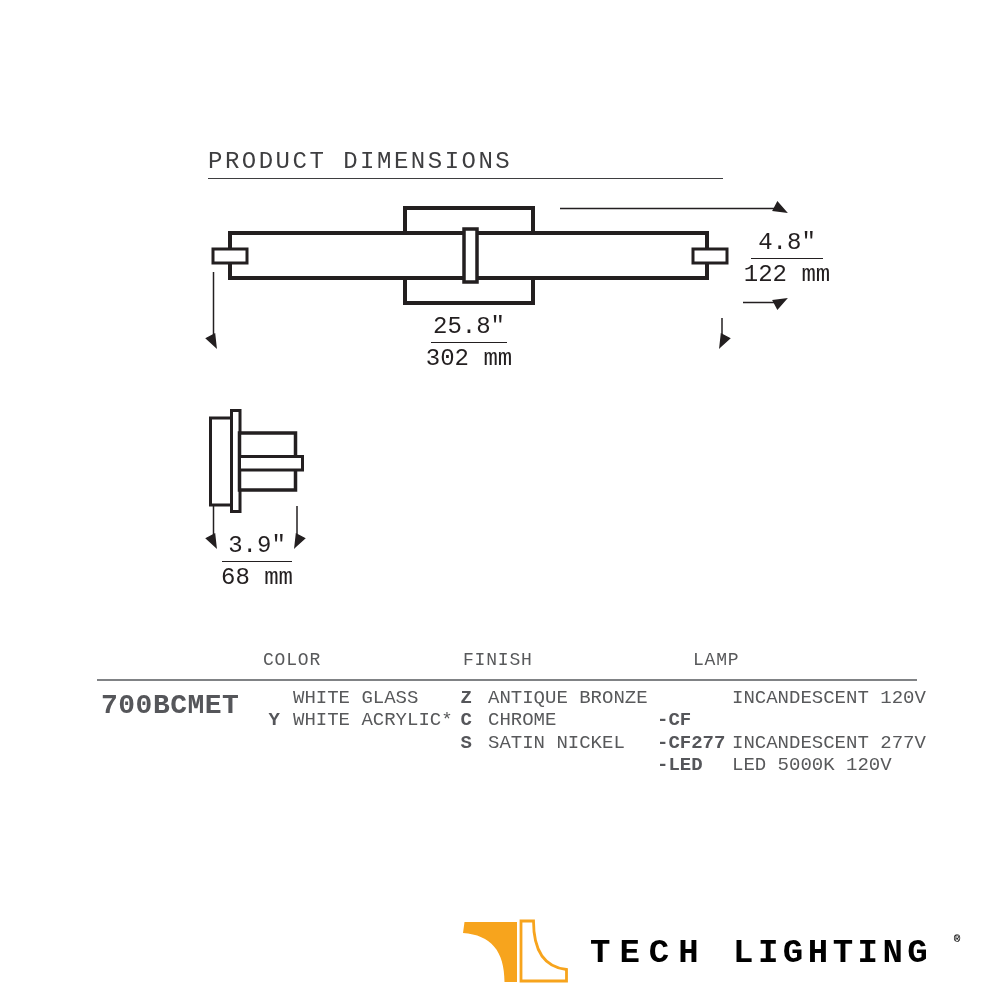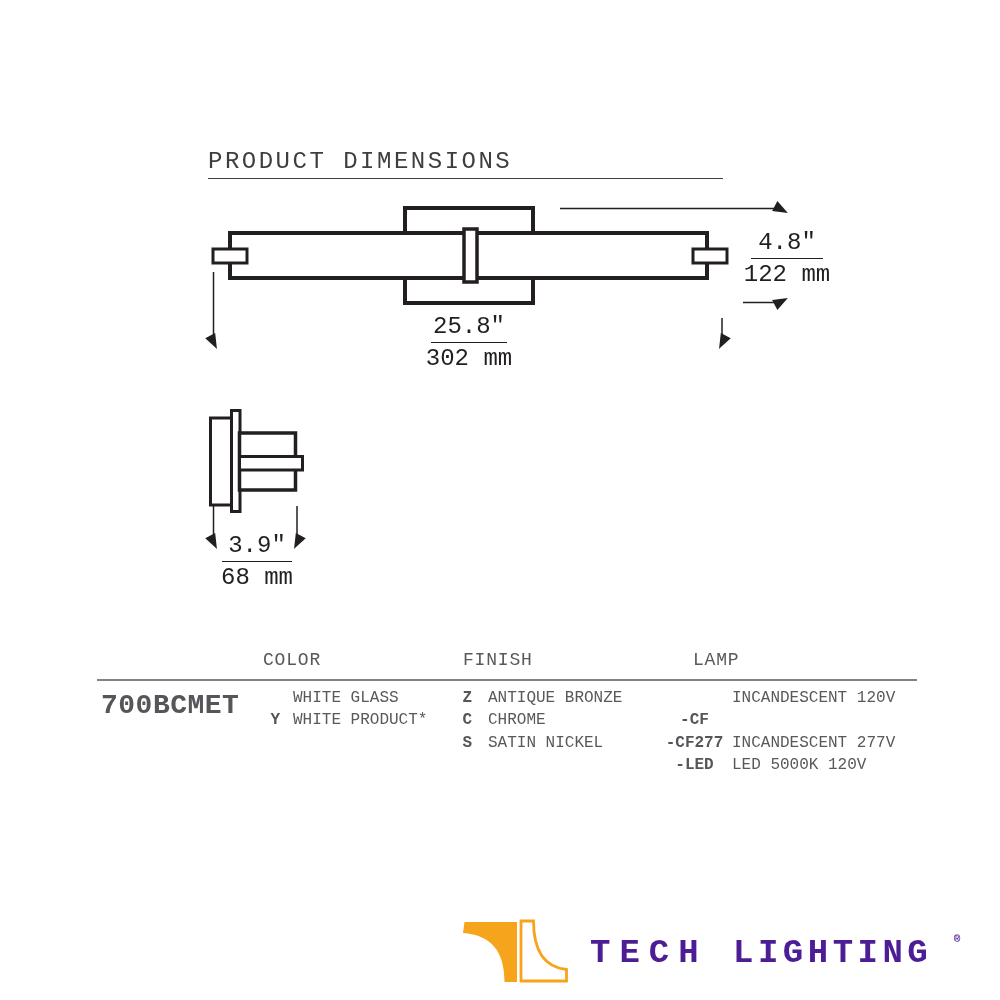--- a/index.html
+++ b/index.html
@@ -37,35 +37,35 @@
   .col-header{
     position:absolute;top:650px;font-size:18px;color:#58595b;letter-spacing:0.8px;
   }
   .h-color{left:263px;}
   .h-finish{left:463px;}
   .h-lamp{left:657px;margin-left:36px;}
   .table-rule{
     position:absolute;left:97px;top:679px;width:820px;height:0;
     border-top:2.6px solid #808285;
   }
-  .spec-col{position:absolute;top:687px;font-size:16px;color:#58595b;}
+  .spec-col{position:absolute;top:687px;font-size:19px;color:#58595b;}
   .spec-row{display:flex;align-items:baseline;height:22.4px;line-height:22.4px;white-space:nowrap;}
   .spec-row .code{font-weight:700;color:#55565a;flex:none;}
   .col-color{left:230px;}
   .col-color .code{width:50px;text-align:right;margin-right:13px;}
   .col-finish{left:430px;}
   .col-finish .code{width:42px;text-align:right;margin-right:16px;}
   .col-lamp{left:657px;}
-  .col-lamp .code{width:75px;text-align:center;}
+  .col-lamp .code{width:75px;text-align:left;}
   
   .logo{position:absolute;left:462px;top:917px;width:530px;height:70px;}
   .logo-mark{position:absolute;left:0;top:0;}
   .logo-text{
     position:absolute;left:128px;top:16px;font-size:34px;font-weight:700;
-    color:#4c1d95;white-space:nowrap;
+    color:#000000;white-space:nowrap;
   }
   .logo-text .t1{letter-spacing:9px;}
   .logo-text .t2{letter-spacing:4.5px;margin-left:5px;}
   .logo-text .reg{font-size:11px;vertical-align:20px;letter-spacing:0;margin-left:1px;}
 </style>
 </head>
 <body>
 
 <div class="sheet">
 
@@ -133,21 +133,21 @@
   <div class="col-header h-lamp">LAMP</div>
   <div class="table-rule"></div>
 
   <div class="spec-col col-color">
     <div class="spec-row">
       <span class="code"></span>
       <span class="val">WHITE GLASS</span>
     </div>
     <div class="spec-row">
       <span class="code">Y</span>
-      <span class="val">WHITE PRODUCT*</span>
+      <span class="val">WHITE ACRYLIC*</span>
     </div>
   </div>
 
   <div class="spec-col col-finish">
     <div class="spec-row">
       <span class="code">Z</span>
       <span class="val">ANTIQUE BRONZE</span>
     </div>
     <div class="spec-row">
       <span class="code">C</span>

